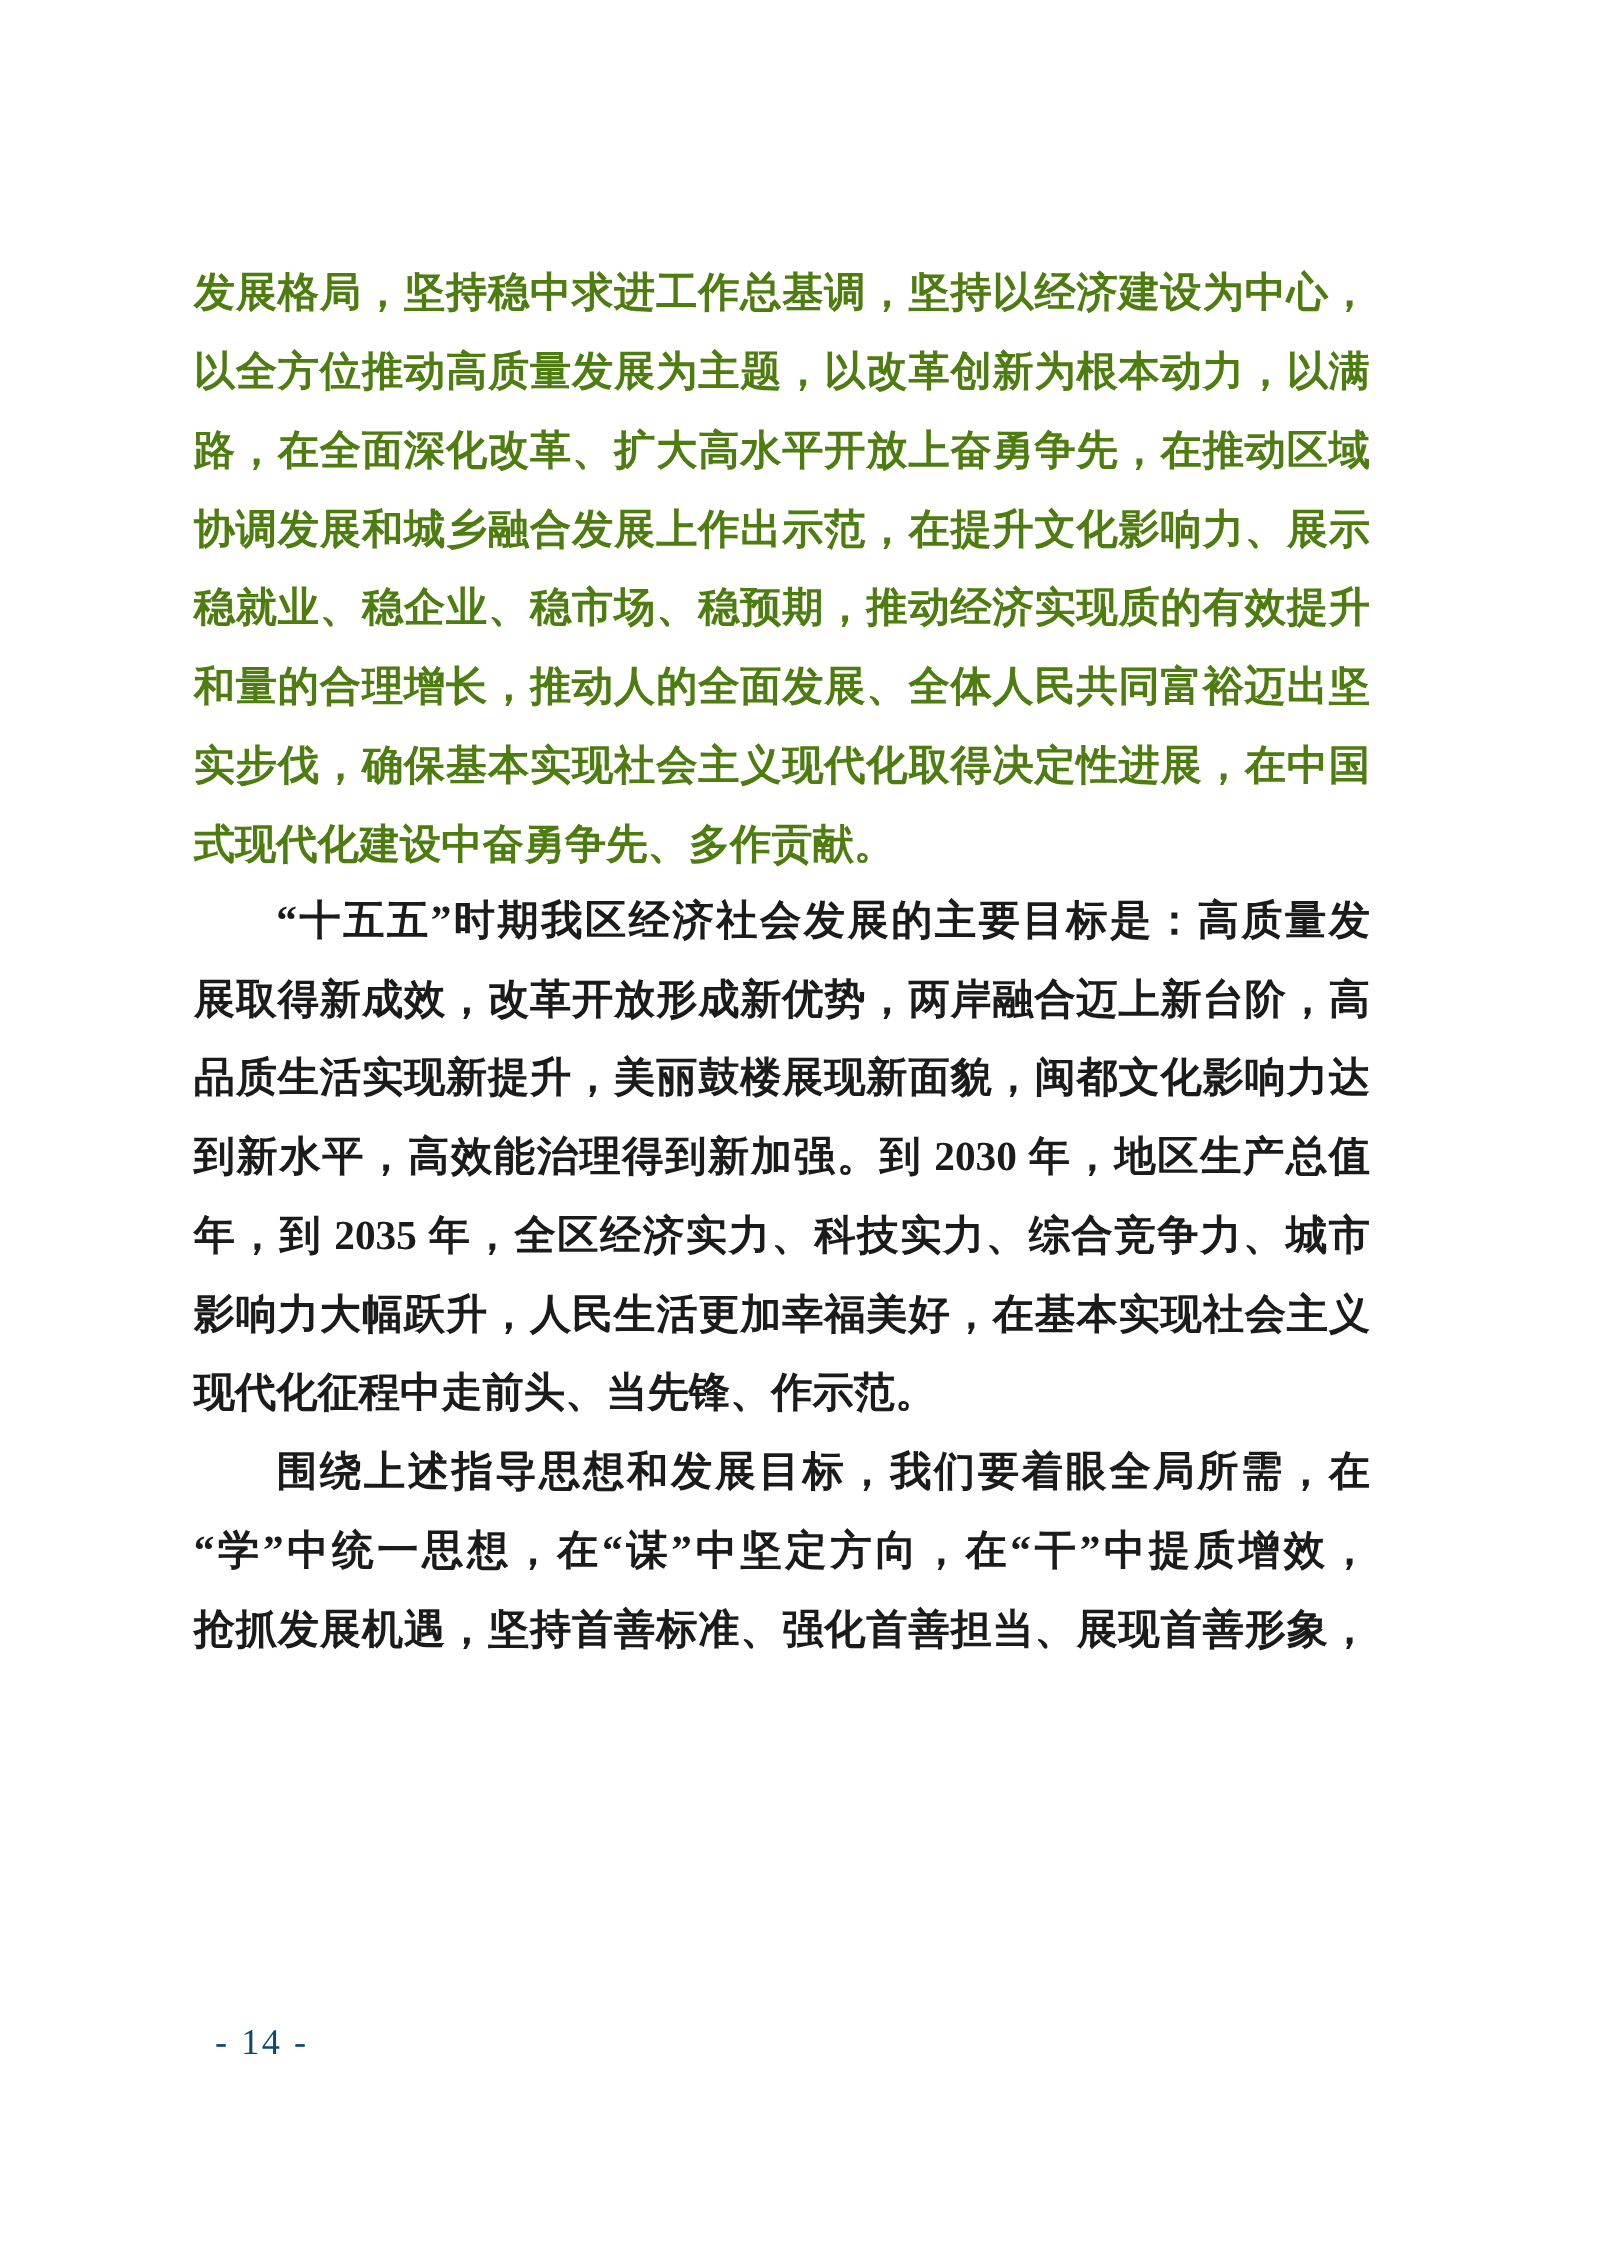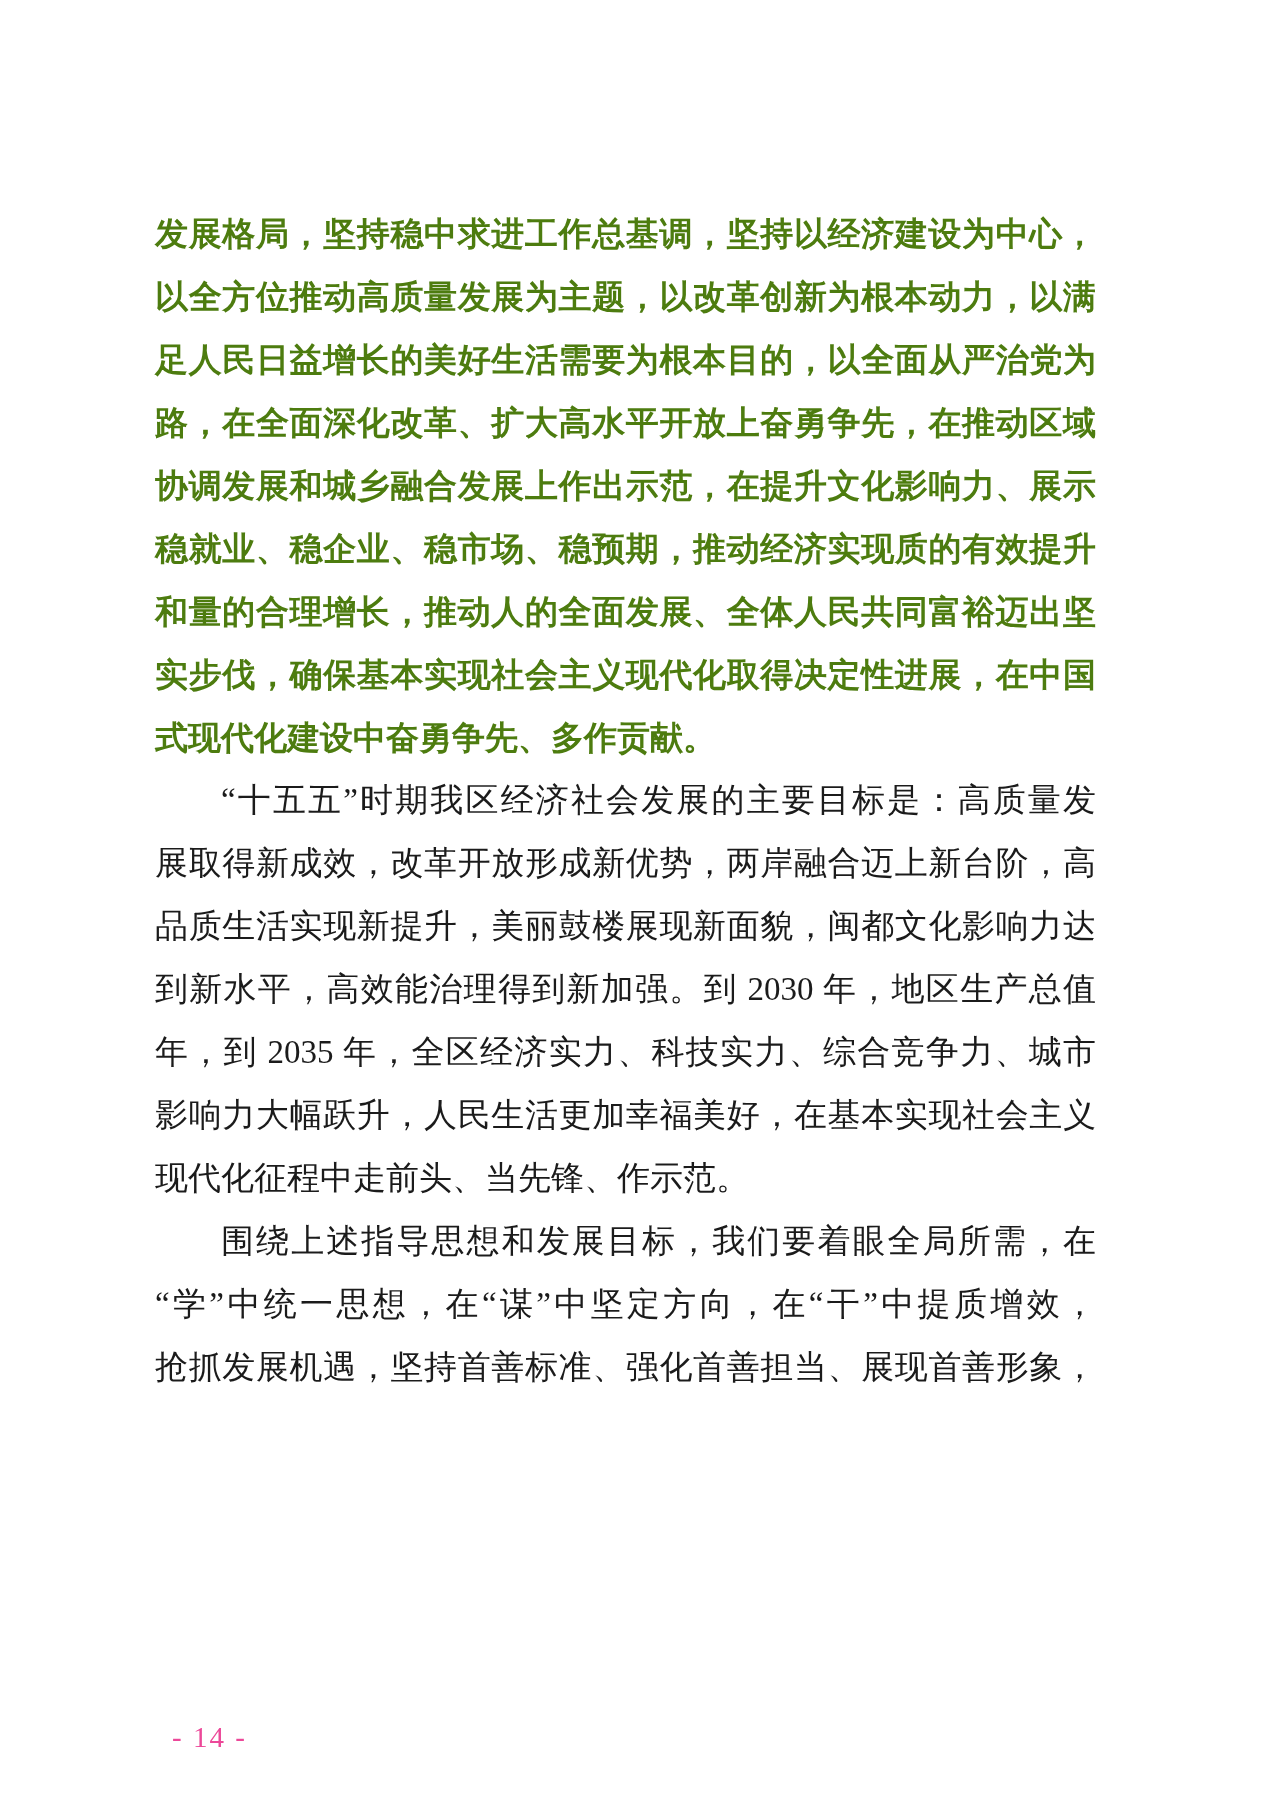--- a/index.html
+++ b/index.html
@@ -41,45 +41,44 @@
   .line.indent {
     text-indent: 2em;
   }
   .para-bold .line {
     font-family: "Liberation Sans", "DejaVu Sans", sans-serif;
     font-weight: 700;
     color: #4d7c0f;
   }
   .para-fs .line {
     font-family: "Liberation Serif", "DejaVu Serif", serif;
-    font-weight: 400;
+    font-weight: 700;
     color: #1b1b1b;
   }
   .page-number {
     position: absolute;
     left: 172px;
-    top: 1717px;
+    top: 1614px;
     height: 40px;
     line-height: 40px;
     font-family: "Liberation Serif", "DejaVu Serif", serif;
     font-size: 29px;
-    color: #ec4899;
+    color: #0c4a6e;
     letter-spacing: 2px;
   }
 </style>
 </head>
 <body>
 
 <div class="page">
   <div class="body-text">
 
     <div class="para para-bold">
       <div class="line fill">发展格局，坚持稳中求进工作总基调，坚持以经济建设为中心，</div>
       <div class="line fill">以全方位推动高质量发展为主题，以改革创新为根本动力，以满</div>
-      <div class="line fill">足人民日益增长的美好生活需要为根本目的，以全面从严治党为</div>
       <div class="line fill">路，在全面深化改革、扩大高水平开放上奋勇争先，在推动区域</div>
       <div class="line fill">协调发展和城乡融合发展上作出示范，在提升文化影响力、展示</div>
       <div class="line fill">稳就业、稳企业、稳市场、稳预期，推动经济实现质的有效提升</div>
       <div class="line fill">和量的合理增长，推动人的全面发展、全体人民共同富裕迈出坚</div>
       <div class="line fill">实步伐，确保基本实现社会主义现代化取得决定性进展，在中国</div>
       <div class="line end">式现代化建设中奋勇争先、多作贡献。</div>
     </div>
 
     <div class="para para-fs">
       <div class="line fill indent">“十五五”时期我区经济社会发展的主要目标是：高质量发</div>

